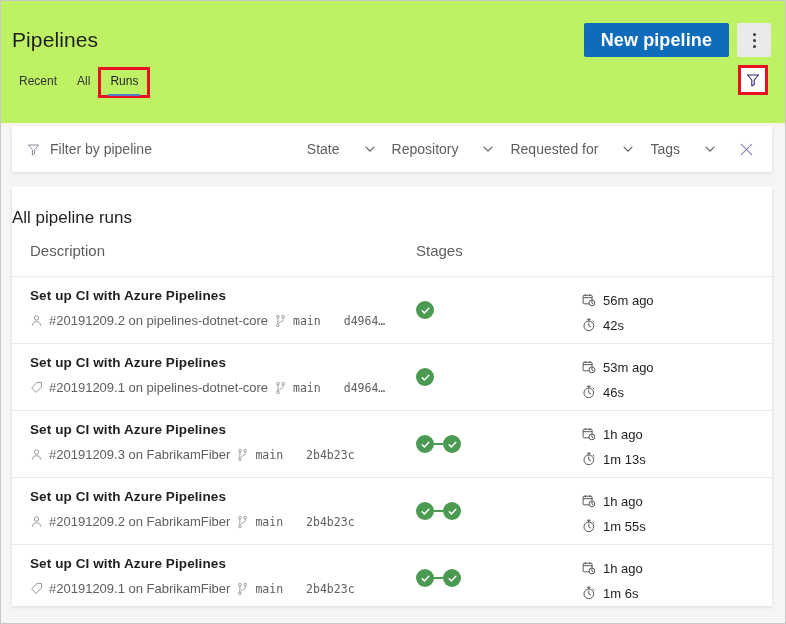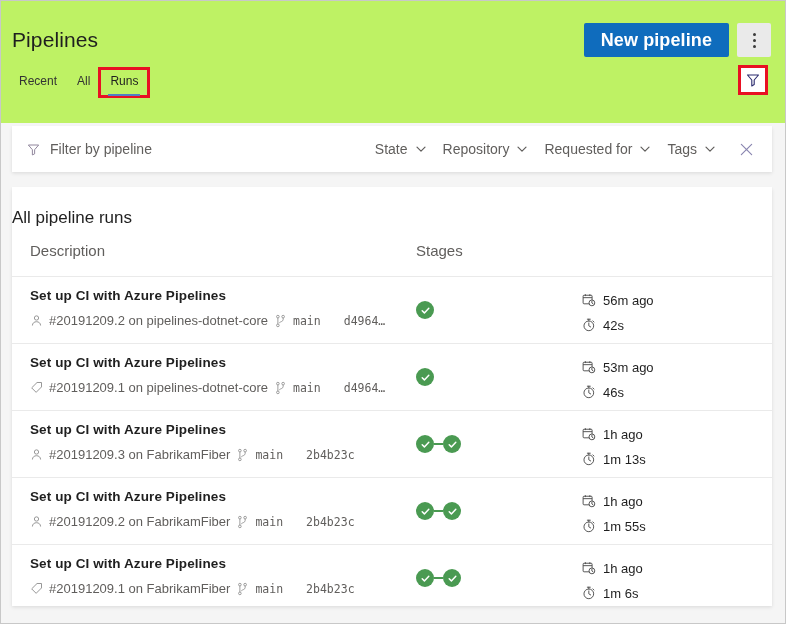--- a/index.html
+++ b/index.html
@@ -154,21 +154,21 @@
     cursor: text;
   }
   .filter-placeholder {
     font-size: 14px;
     color: #605e5c;
   }
   .filter-spacer { flex: 1 1 auto; }
   .filter-pill {
     display: flex;
     align-items: center;
-    gap: 7px;
+    gap: 24px;
     font-size: 14px;
     color: #605e5c;
     padding: 4px 8px;
     cursor: pointer;
     white-space: nowrap;
   }
   .filter-clear {
     margin-left: 12px;
     margin-right: 6px;
     width: 20px;

